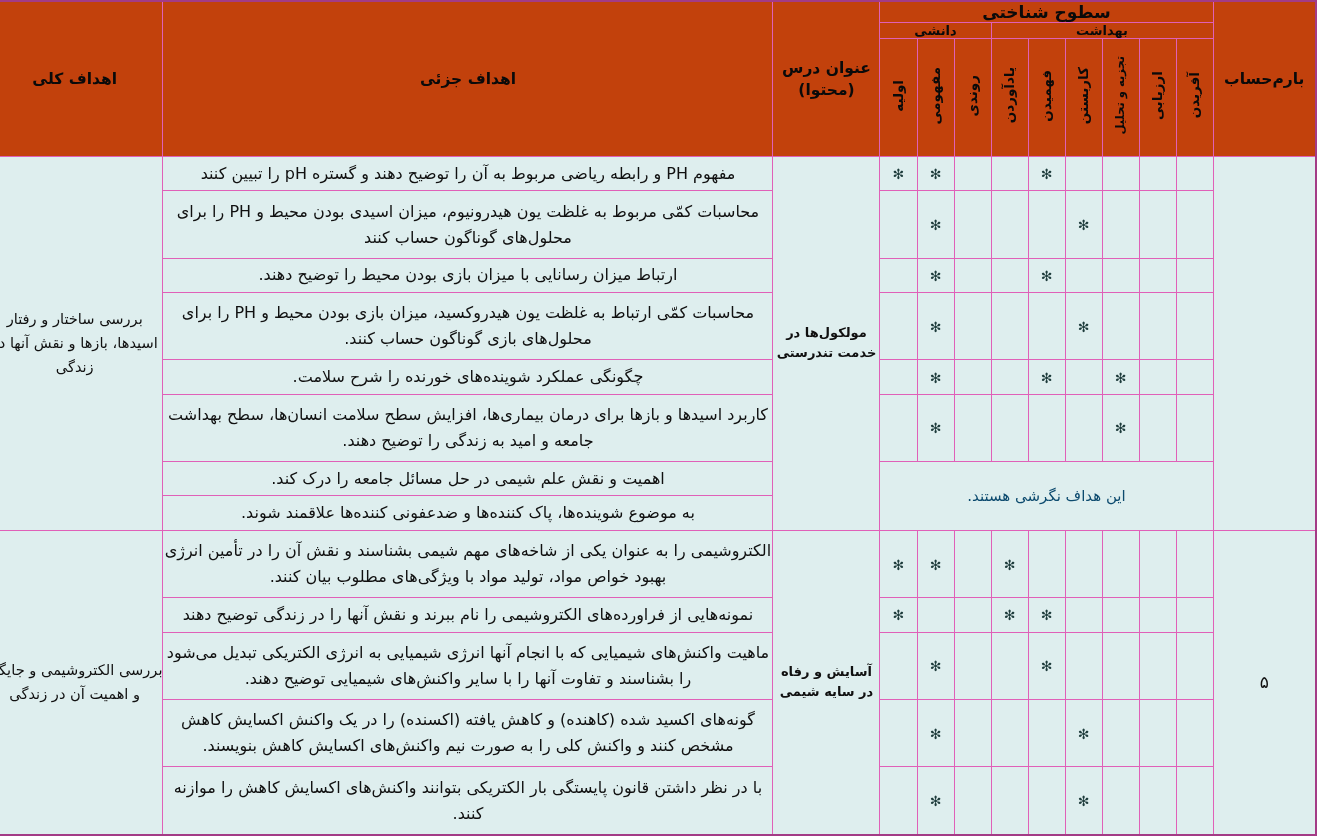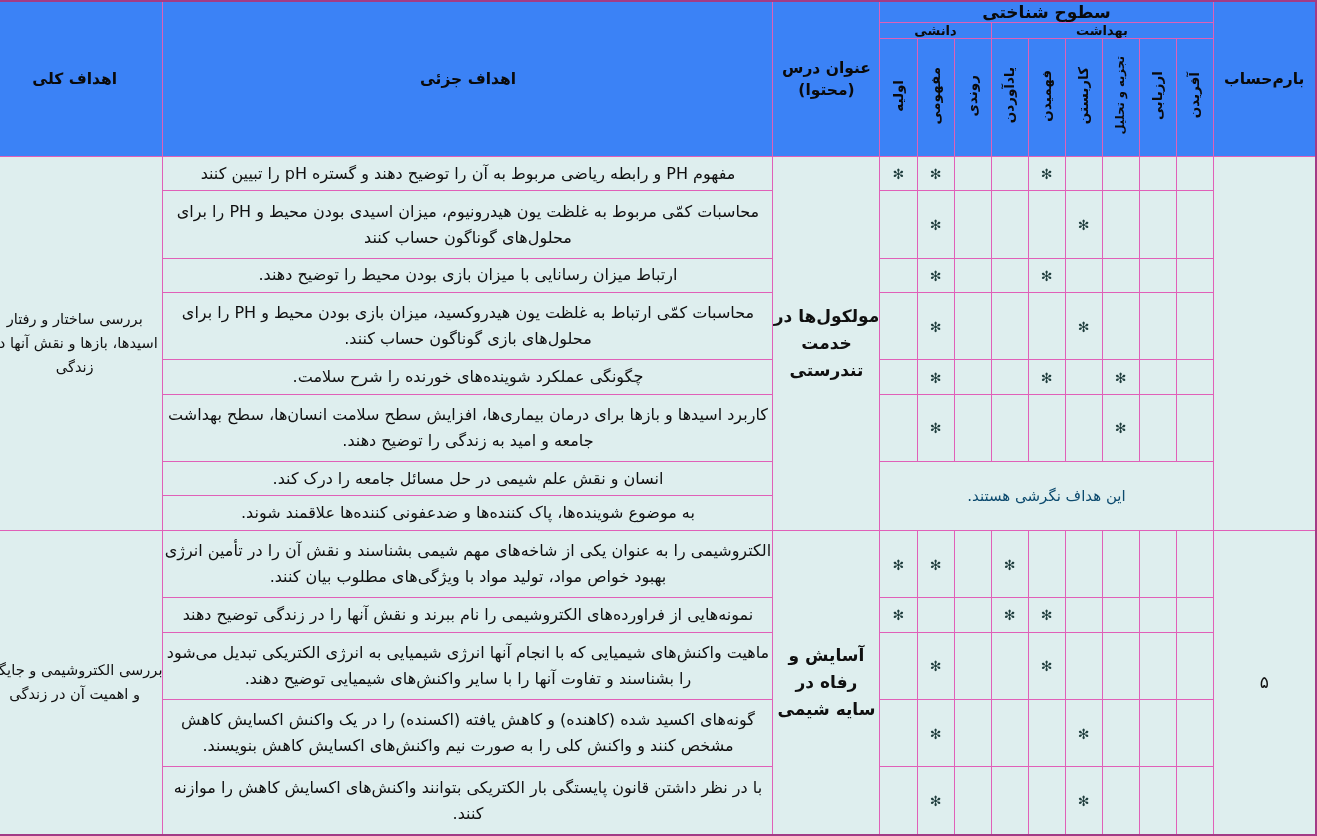--- a/index.html
+++ b/index.html
@@ -32,21 +32,21 @@
   table.plan td, table.plan th {
     border: 1.4px solid #e060b8;
     padding: 0;
     margin: 0;
     text-align: center;
     vertical-align: middle;
     box-sizing: border-box;
   }
   
   .hd {
-    background: #3b82f6;
+    background: #c2410c;
     color: #0a0a0a;
     font-weight: bold;
   }
   .hd-group {
     font-size: 17px;
     letter-spacing: .2px;
   }
   .hd-sub {
     font-size: 13px;
   }
@@ -77,21 +77,21 @@
   }
   .goal-cell {
     font-size: 16px;
     line-height: 1.62;
     text-align: justify;
     text-align-last: center;
     padding: 4px 9px;
     color: #101010;
   }
   .lesson-cell {
-    font-size: 17px;
+    font-size: 13px;
     font-weight: bold;
     line-height: 1.6;
     color: #101010;
     padding: 4px 6px;
   }
   .overall-cell {
     font-size: 14.6px;
     line-height: 1.65;
     color: #101010;
     padding: 4px 10px;
@@ -239,21 +239,21 @@
           <td class="bd tick-cell"><span class="mark empty"></span></td>
           <td class="bd tick-cell"><span class="mark empty"></span></td>
           <td class="bd tick-cell"><span class="mark empty"></span></td>
           <td class="bd tick-cell"><span class="mark empty"></span></td>
           <td class="bd tick-cell"><span class="mark">✻</span></td>
           <td class="bd tick-cell"><span class="mark empty"></span></td>
           <td class="bd goal-cell">کاربرد اسیدها و بازها برای درمان بیماری‌ها، افزایش سطح سلامت انسان‌ها، سطح بهداشت جامعه و امید به زندگی را توضیح دهند.</td>
         </tr>
         <tr>
           <td class="bd note-cell" colspan="9" rowspan="2">این هداف نگرشی هستند.</td>
-          <td class="bd goal-cell">انسان و نقش علم شیمی در حل مسائل جامعه را درک کند.</td>
+          <td class="bd goal-cell">اهمیت و نقش علم شیمی در حل مسائل جامعه را درک کند.</td>
         </tr>
         <tr>
           <td class="bd goal-cell">به موضوع شوینده‌ها، پاک کننده‌ها و ضدعفونی کننده‌ها علاقمند شوند.</td>
         </tr>
         <tr>
           <td class="bd barem-cell" rowspan="5">۵</td>
           <td class="bd tick-cell"><span class="mark empty"></span></td>
           <td class="bd tick-cell"><span class="mark empty"></span></td>
           <td class="bd tick-cell"><span class="mark empty"></span></td>
           <td class="bd tick-cell"><span class="mark empty"></span></td>

